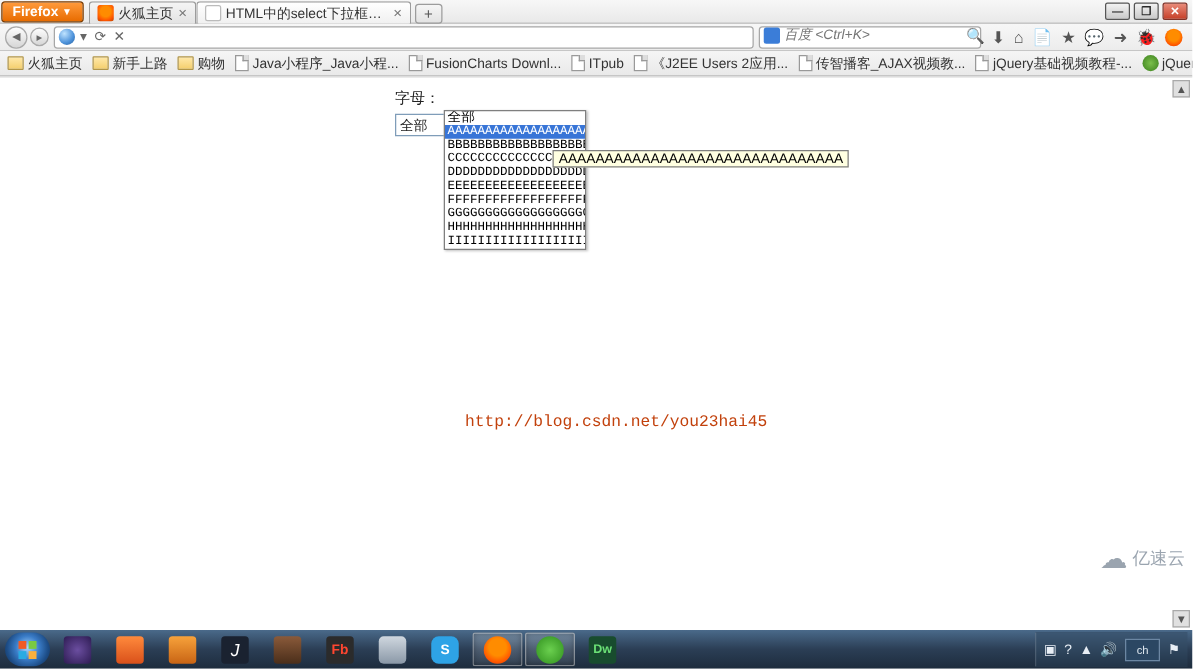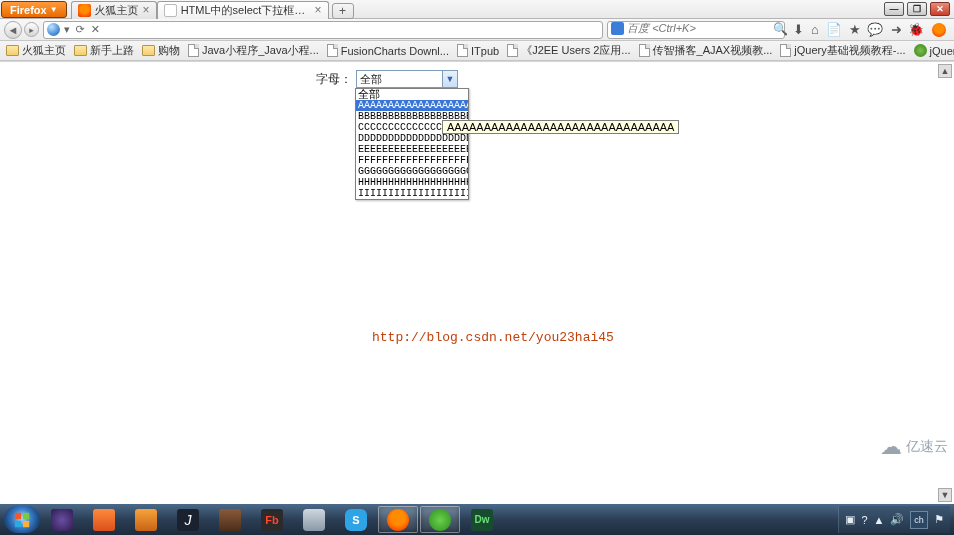--- a/index.html
+++ b/index.html
@@ -160,22 +160,22 @@
     }
     .page-ico{
       width:11px;height:13px;border:1px solid #999;background:#fff;flex:0 0 11px;
       position:relative;
     }
     .page-ico::after{content:"";position:absolute;right:-1px;top:-1px;width:4px;height:4px;background:#ddd;border-left:1px solid #999;border-bottom:1px solid #999;}
     .round-ico{width:13px;height:13px;border-radius:50%;flex:0 0 13px;}
     .form-row{
       position:absolute;
       left:316px;top:8px;
-      display:flex;align-items:center;gap:4px;
-      font-size:12px;color:#222;
+      display:flex;align-items:flex-start;gap:4px;
+      font-size:12px;color:#222;flex-direction:column;
     }
     .combo{
       display:flex;align-items:center;
       width:102px;height:18px;
       border:1px solid #7f9db9;
       background:#fff;
     }
     .combo .val{flex:1;padding:0 3px;font-size:11px;}
     .combo .dd{
       width:15px;height:16px;
@@ -263,21 +263,21 @@
     .tb-icon{width:22px;height:22px;border-radius:3px;display:flex;align-items:center;justify-content:center;}
     .tray{
       margin-left:auto;height:27px;
       display:flex;align-items:center;gap:6px;
       padding:0 6px;color:#e8eef5;font-size:11px;
       background:linear-gradient(#3c5773,#233549);
       border-left:1px solid rgba(255,255,255,.15);
     }
     .tray span{cursor:pointer;}
     .lang{
-      width:18px;height:18px;border:1px solid #6c87a3;
+      width:28px;height:18px;border:1px solid #6c87a3;
       display:flex;align-items:center;justify-content:center;
       font-size:9px;background:#2b4763;color:#dfe8f0;
     }
 
     
     .contentframe{
       border-top:1px solid #d5d5d5;
       height: calc(535px - 19px - 22px - 20px - 31px);
       position:relative;overflow:hidden;
     }

